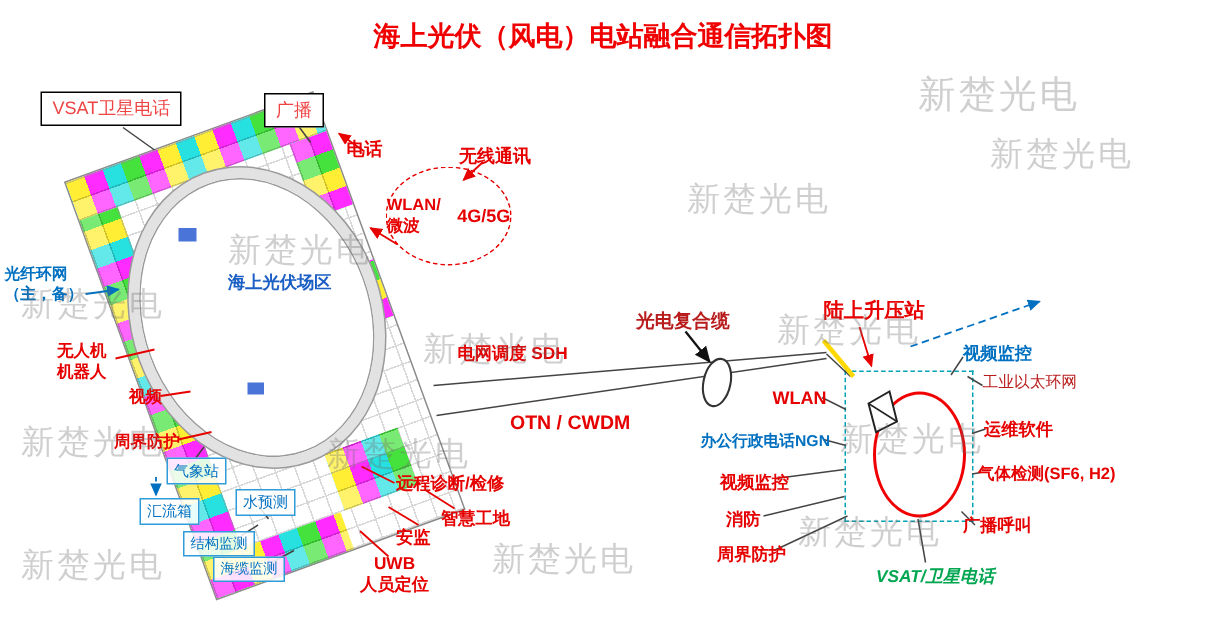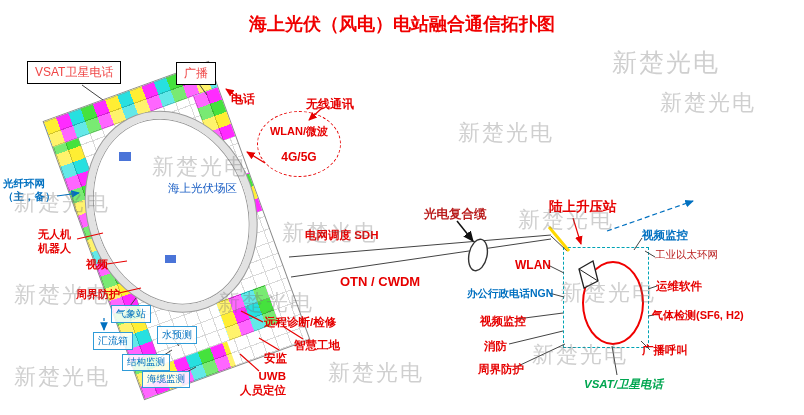--- a/index.html
+++ b/index.html
@@ -38,28 +38,28 @@
       repeating-linear-gradient(90deg,#ffee33 0 13px,#ff2bff 13px 26px,#27e0e0 26px 39px,#45e23d 39px 52px,#ff2bff 52px 65px,#ffee33 65px 78px,#27e0e0 78px 91px);}
   .band-t{left:0;right:0;top:0;height:27px;}
   .band-l{left:0;top:27px;bottom:0;width:27px;}
   .band-b{left:27px;bottom:0;width:70px;height:26px;}
   .cl-tr{right:0;top:27px;width:26px;height:52px;}
   .cl-mr{right:0;top:118px;width:26px;height:40px;}
   .cl-bc{left:100px;bottom:26px;width:52px;height:40px;}
   .ring{position:absolute;left:6px;top:26px;width:152px;height:190px;border-radius:50%;
         background:#fff;border:7px solid #e2e2e2;
         box-shadow:0 0 0 1px #9a9a9a, inset 0 0 0 1px #9a9a9a;}
-  .field-lbl{position:absolute;left:152px;top:181px;color:#1b5fc4;font-weight:normal;font-size:11.5px;z-index:5;margin-left:16px;}
+  .field-lbl{position:absolute;left:152px;top:181px;color:#1b5fc4;font-weight:bold;font-size:11.5px;z-index:5;}
   .node{position:absolute;background:#4a74d8;z-index:4;}
   
   .stbox{position:absolute;left:563px;top:247px;width:84px;height:99px;border:1.6px dashed #00a3b4;z-index:2;}
   .st-ring{position:absolute;left:582px;top:261px;width:58px;height:80px;border:2.5px solid #f00000;
            border-radius:50%;z-index:2;background:transparent;}
   .wlanell{position:absolute;left:257px;top:111px;width:82px;height:64px;border:1.6px dashed #e60000;
-           border-radius:50%;z-index:4;display:flex;flex-direction:column;align-items:center;
+           border-radius:50%;z-index:4;display:flex;flex-direction:row;align-items:center;
            justify-content:center;gap:11px;}
   .wlanell span{color:#e60000;font-weight:bold;}
   svg.overlay{position:absolute;left:0;top:0;z-index:3;pointer-events:none;}
 </style>
 </head>
 <body>
 
 <div class="canvas">
 
   <div class="title">海上光伏（风电）电站融合通信拓扑图</div>
@@ -172,21 +172,21 @@
   <div class="lbl red" style="left:86px;top:257px;font-size:11px">视频</div>
   <div class="lbl red" style="left:76px;top:287px;font-size:11px">周界防护</div>
   <div class="bluebox" style="left:111px;top:305px">气象站</div>
   <div class="bluebox" style="left:93px;top:332px">汇流箱</div>
   <div class="bluebox" style="left:157px;top:326px">水预测</div>
   <div class="bluebox" style="left:122px;top:354px;font-size:9.5px">结构监测</div>
   <div class="bluebox" style="left:142px;top:371px;font-size:9.5px">海缆监测</div>
   <div class="lbl red" style="left:264px;top:315px;font-size:11.5px">远程诊断/检修</div>
   <div class="lbl red" style="left:294px;top:338px;font-size:11.5px">智慧工地</div>
   <div class="lbl red" style="left:264px;top:351px;font-size:11.5px">安监</div>
-  <div class="lbl red" style="left:240px;top:369px;font-size:11.5px;line-height:14px;text-align:right">
+  <div class="lbl red" style="left:240px;top:369px;font-size:11.5px;line-height:14px;text-align:center">
     <div>UWB</div>
     <div>人员定位</div>
   </div>
 
   <div class="lbl red" style="left:305px;top:228px;font-size:11.5px">电网调度 SDH</div>
   <div class="lbl red" style="left:340px;top:274px;font-size:13px">OTN / CWDM</div>
   <div class="lbl black" style="left:424px;top:206px;font-size:12.5px;font-weight:bold">光电复合缆</div>
 
   <div class="lbl red" style="left:549px;top:198px;font-size:13.5px">陆上升压站</div>
   <div class="lbl blue" style="left:642px;top:228px;font-size:11.5px">视频监控</div>

